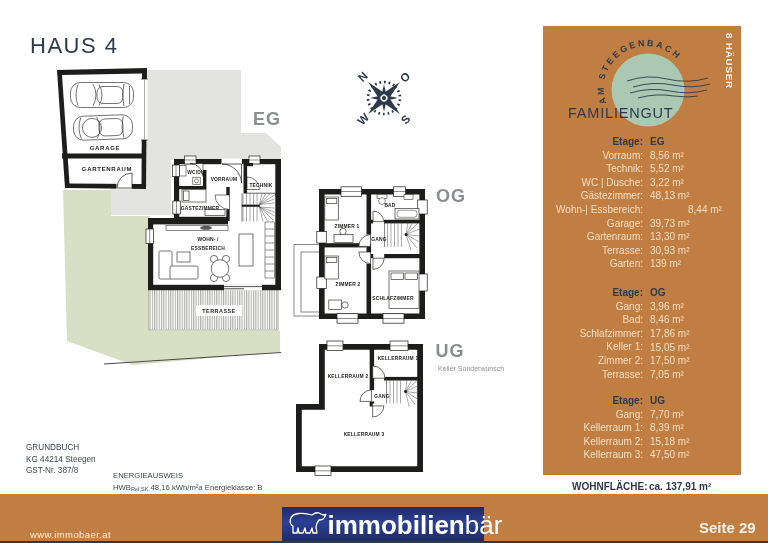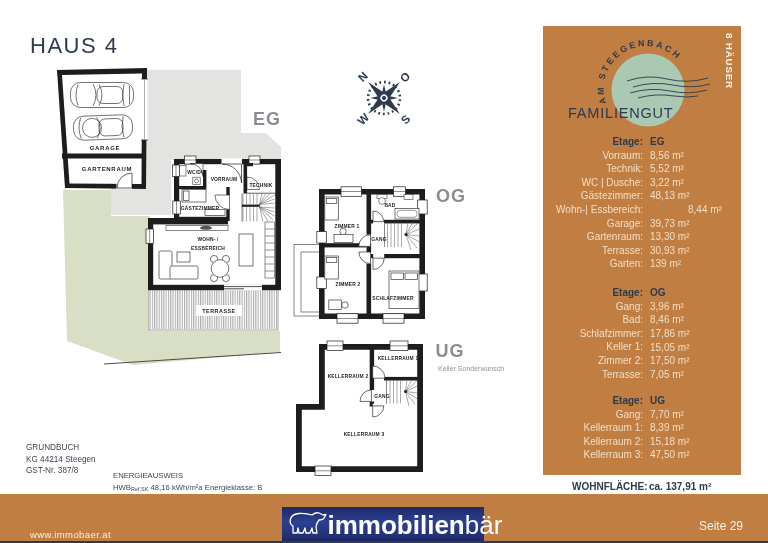--- a/index.html
+++ b/index.html
@@ -507,21 +507,21 @@
 <div class="abs" style="left:26px;top:442px;font-size:8.2px;color:#3d4650;line-height:11.7px;">GRUNDBUCH<br>KG 44214 Steegen<br>GST-Nr. 387/8</div>
 
 <div class="abs" style="left:113px;top:442px;font-size:7.7px;color:#3d4650;line-height:11.7px;margin-top:28px;">ENERGIEAUSWEIS<br>HWB<span style="font-size:5.5px;vertical-align:-1px;">Ref,SK</span> 48,16 kWh/m²a Energieklasse: B<br>f<span style="font-size:5.5px;vertical-align:-1px;">GEE,SK</span> 0,59 Energieklasse: A+</div>
 
 <div class="abs" style="left:0;top:494px;width:768px;height:46.5px;background:#c17e42;"></div>
 
 <div class="abs" style="left:0;top:540.5px;width:768px;height:2.5px;background:#2d3a4d;"></div>
 
 <div class="abs" style="left:30px;top:519px;font-size:9.5px;letter-spacing:0.4px;color:#f7f0e7;margin-top:10px;">www.immobaer.at</div>
 
-<div class="abs" style="left:699px;top:519px;font-size:12px;font-weight:normal;color:#f7f0e7;">Seite 29</div>
+<div class="abs" style="left:699px;top:519px;font-size:15px;font-weight:bold;color:#f7f0e7;">Seite 29</div>
 
 <div class="abs" style="left:281.5px;top:507px;width:202.5px;height:33.5px;background:linear-gradient(180deg,#1f2a66 0%,#2c4094 45%,#1f2a66 100%);">
   <svg class="abs" style="left:4px;top:2px;" width="44" height="30" viewBox="0 0 44 30">
     <g fill="none" stroke="#ffffff" stroke-width="1.3" stroke-linecap="round" stroke-linejoin="round">
       <path d="M 7 24 L 7 17 Q 3 15 4.5 10 Q 6 5 13 4.5 Q 20 4 26 6 Q 30 3 33 4 L 37 6 L 40 5.5 L 38 9 Q 37 11 33 11 Q 30 15 30 18 L 31 24 L 27 24 L 26 19 L 24 24 L 20 24 L 19 19 L 17 24 L 13 24 L 12 19 L 11 24 Z"></path>
     </g>
   </svg>
   <div class="abs" style="left:46px;top:3px;font-size:26px;color:#ffffff;"><b>immobilien</b>bär</div>
 </div>
 

